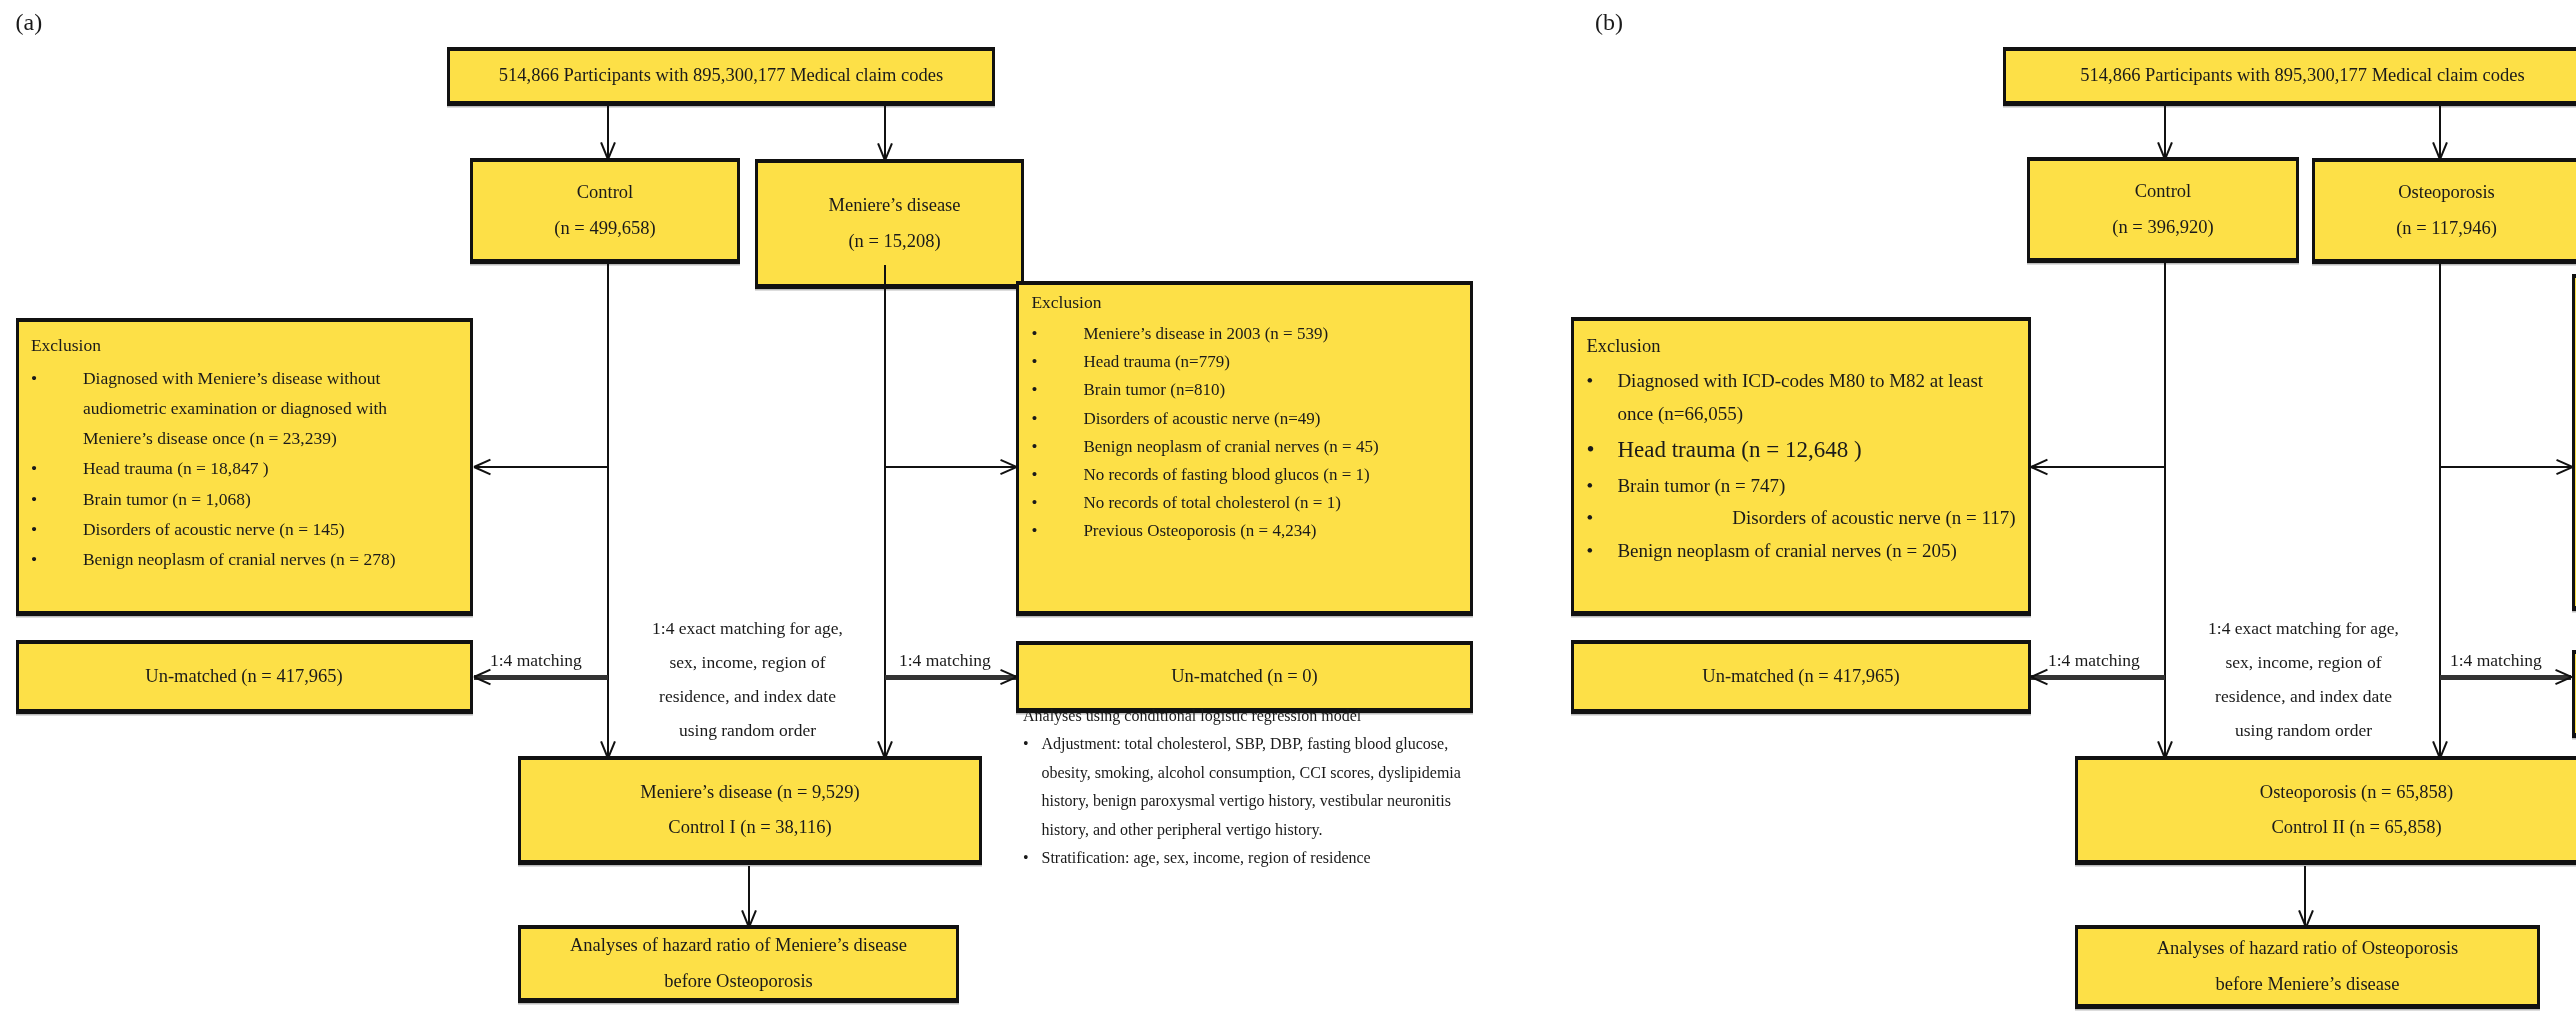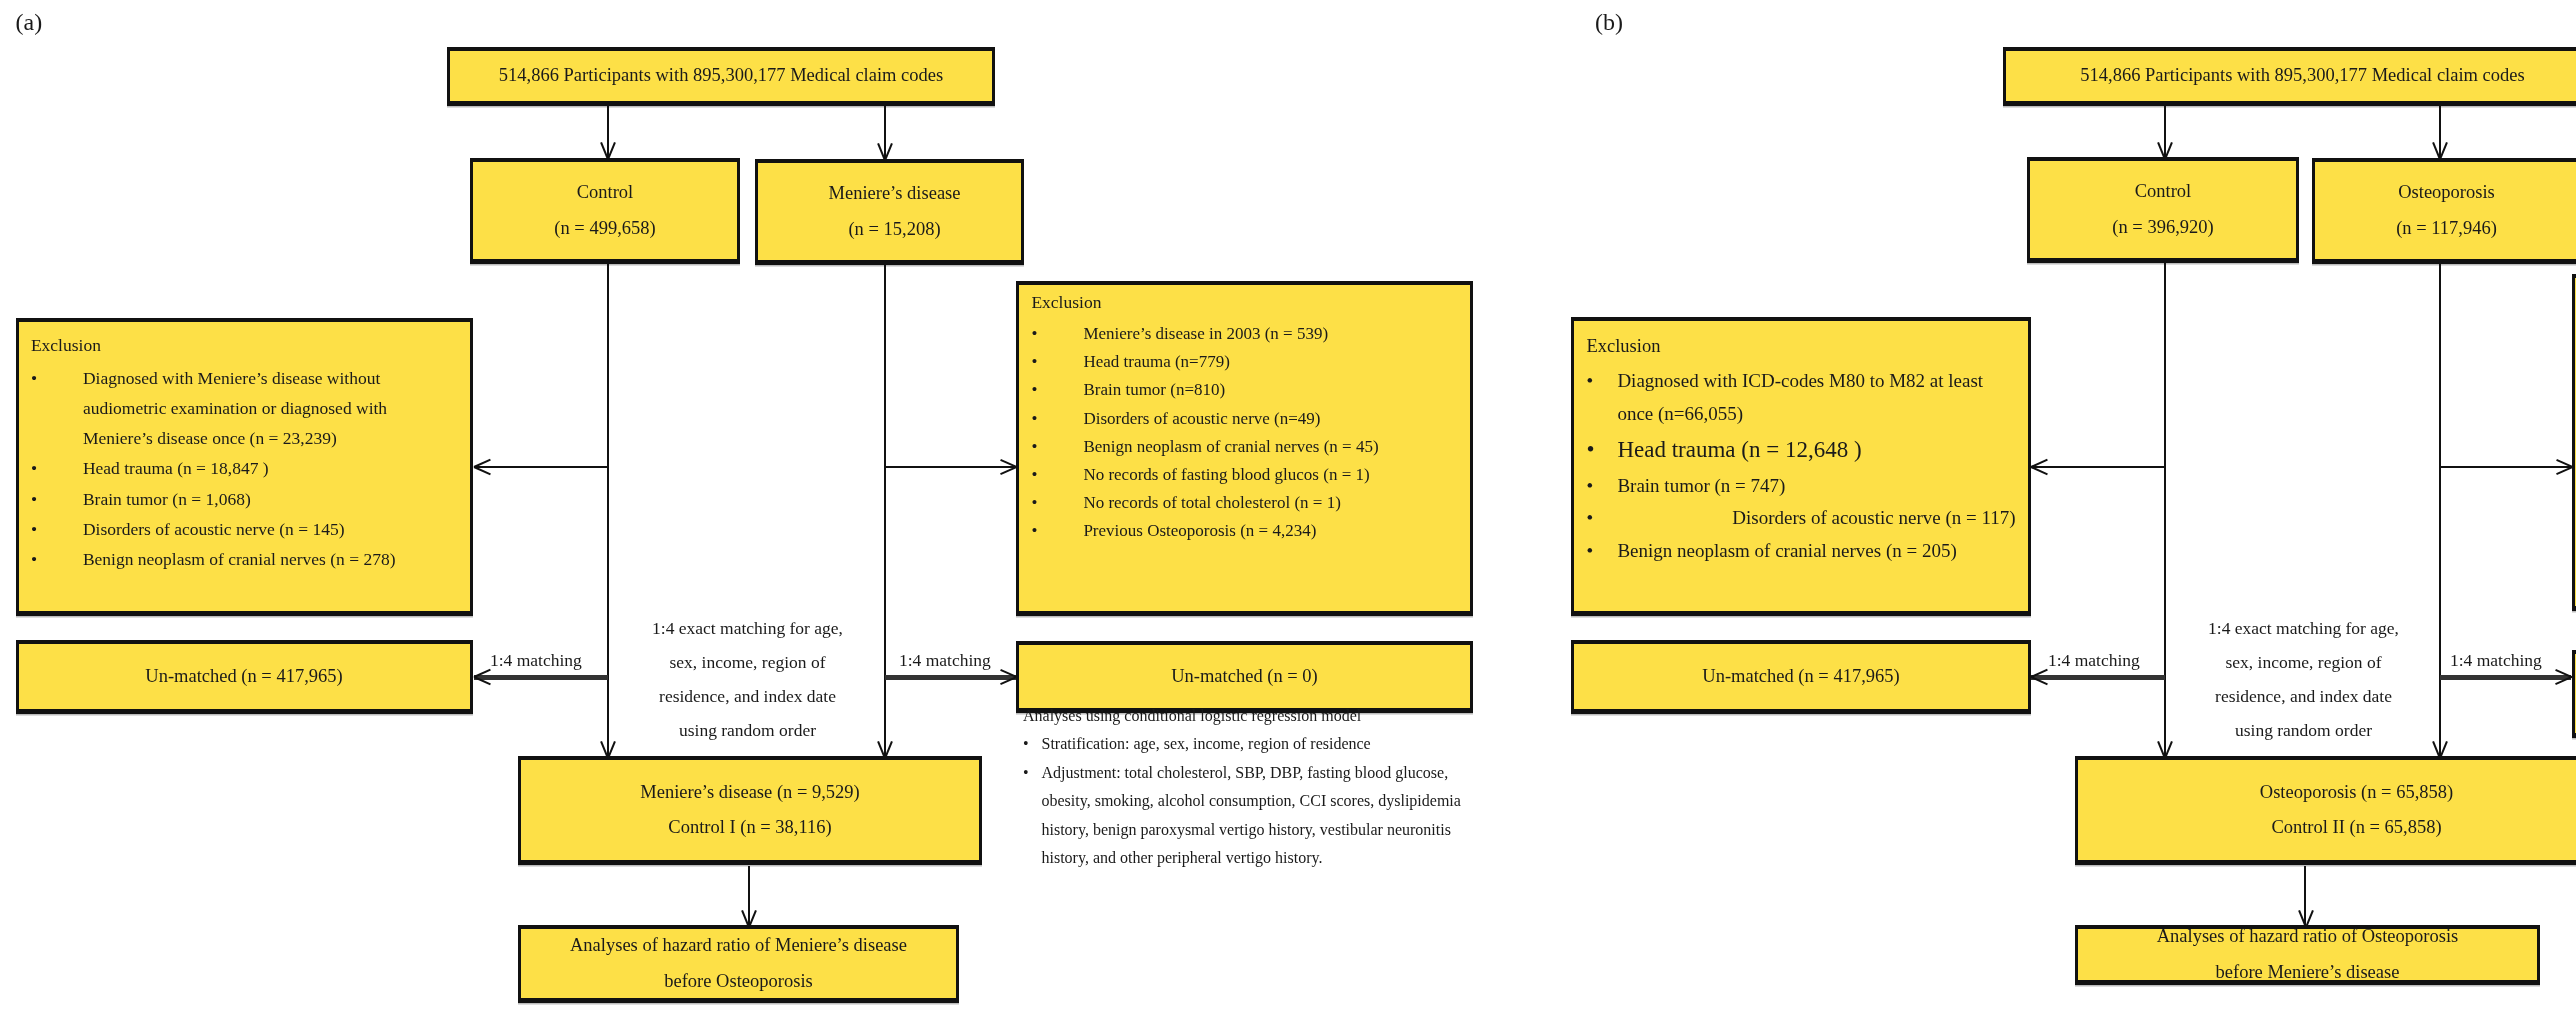--- a/index.html
+++ b/index.html
@@ -47,21 +47,21 @@
 
   <div class="vline" style="left:607px;top:106px;height:52px;"></div>
   <div class="arrow-down" style="left:608px;top:158px;"></div>
   <div class="vline" style="left:884px;top:106px;height:53px;"></div>
   <div class="arrow-down" style="left:885px;top:159px;"></div>
 
   <div class="box" style="left:470px;top:158px;width:270px;height:106px;">
     <span class="t">Control</span>
     <span class="t">(n = 499,658)</span>
   </div>
-  <div class="box" style="left:755px;top:159px;width:269px;height:106px;padding-left:10px;">
+  <div class="box" style="left:755px;top:159px;width:269px;height:130px;padding-left:10px;">
     <span class="t">Meniere’s disease</span>
     <span class="t">(n = 15,208)</span>
   </div>
 
   <div class="vline" style="left:607px;top:264px;height:494px;"></div>
   <div class="arrow-down" style="left:608px;top:757px;"></div>
   <div class="vline" style="left:884px;top:265px;height:492px;"></div>
   <div class="arrow-down" style="left:885px;top:757px;"></div>
 
   <div class="hline" style="left:474px;top:466px;width:134px;"></div>
@@ -124,22 +124,22 @@
   <div class="arrow-down" style="left:749px;top:926px;"></div>
 
   <div class="box" style="left:518px;top:925px;width:441px;height:78px;">
     <span class="t">Analyses of hazard ratio of Meniere’s disease</span>
     <span class="t">before Osteoporosis</span>
   </div>
 
   <div class="analysis-note" style="left:1023px;top:702px;width:453px;">
     <div>Analyses using conditional logistic regression model</div>
     <ul class="blist">
+      <li>Adjustment: total cholesterol, SBP, DBP, fasting blood glucose, obesity, smoking, alcohol consumption, CCI scores,  dyslipidemia history, benign paroxysmal vertigo history, vestibular neuronitis history, and other peripheral vertigo history.</li>
       <li>Stratification:  age, sex, income, region of residence</li>
-      <li>Adjustment: total cholesterol, SBP, DBP, fasting blood glucose, obesity, smoking, alcohol consumption, CCI scores,  dyslipidemia history, benign paroxysmal vertigo history, vestibular neuronitis history, and other peripheral vertigo history.</li>
     </ul>
   </div>
 </div>
 
 <div>
   <div class="panel-label" style="left:1595px;top:9.3px;">(b)</div>
 
   <div class="box" style="left:2003px;top:47px;width:599px;height:59px;">
     <span class="t">514,866 Participants with 895,300,177  Medical claim codes</span>
   </div>
@@ -206,19 +206,19 @@
   </div>
 
   <div class="box" style="left:2075px;top:756px;width:563px;height:109px;">
     <span class="t">Osteoporosis  (n = 65,858)</span>
     <span class="t">Control II (n = 65,858)</span>
   </div>
 
   <div class="vline" style="left:2304px;top:866px;height:60px;"></div>
   <div class="arrow-down" style="left:2306px;top:926px;"></div>
 
-  <div class="box" style="left:2075px;top:925px;width:465px;height:60px;">
+  <div class="box" style="left:2075px;top:925px;width:465px;height:84px;">
     <span class="t">Analyses of hazard ratio of Osteoporosis</span>
     <span class="t">before Meniere’s disease</span>
   </div>
 
 </div>
 
 
 </body></html>

